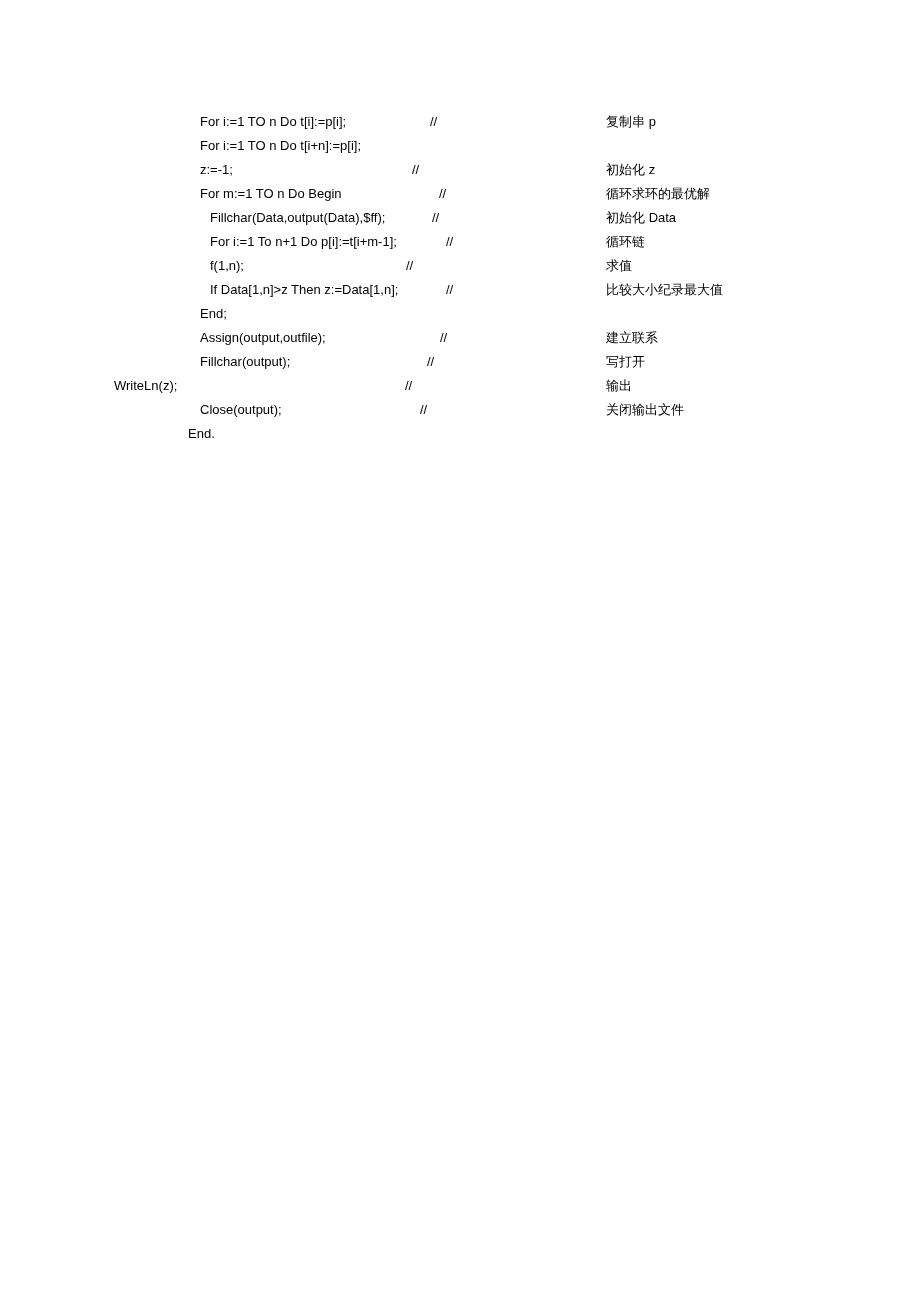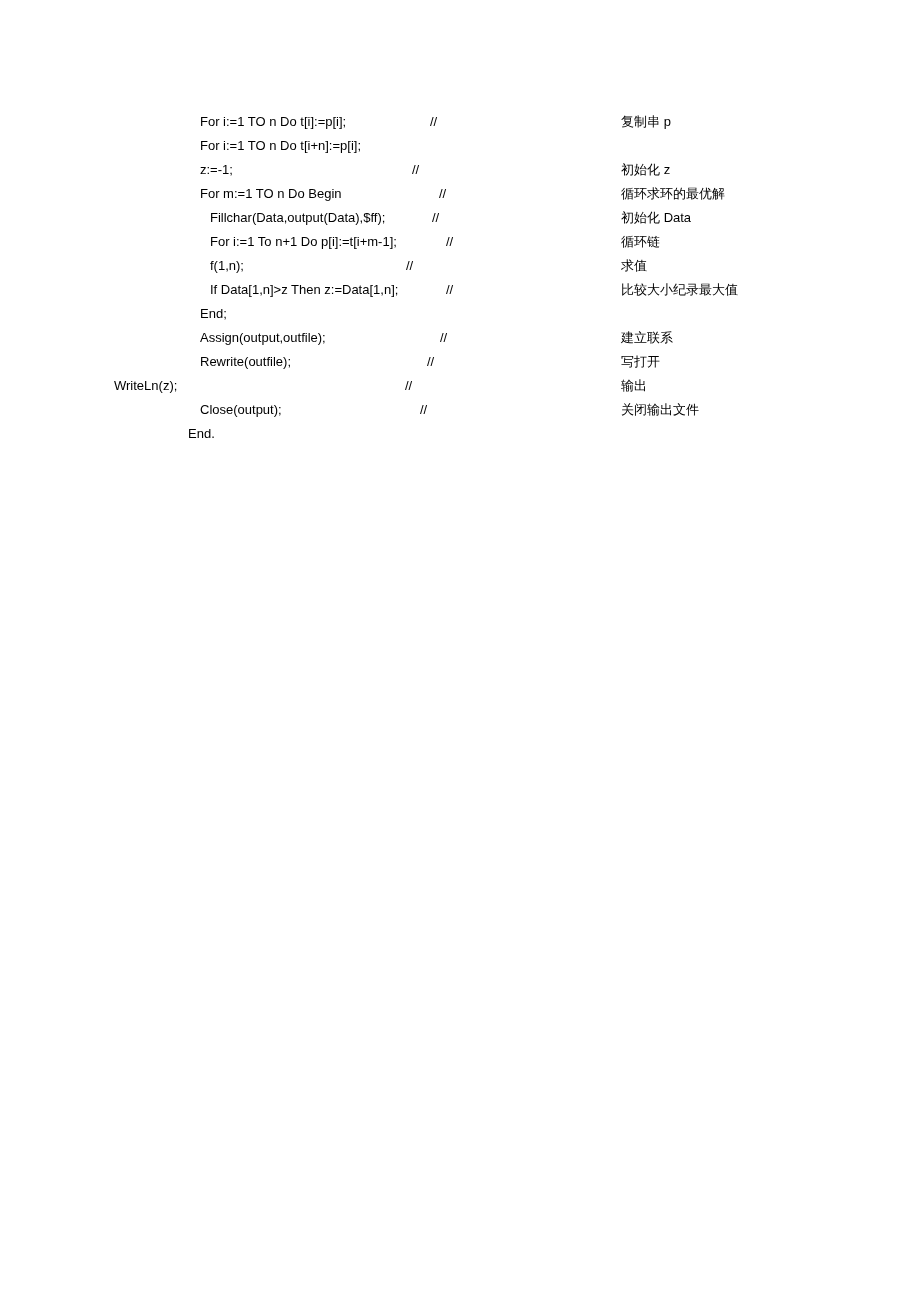--- a/index.html
+++ b/index.html
@@ -3,21 +3,21 @@
 <meta charset="utf-8">
 <style>
 body{margin:0;background:#fff;font-family:Arial,"Microsoft YaHei",sans-serif;font-size:13px;color:#000}
 .page{width:920px;height:1301px;padding:110px 0 0 0;box-sizing:border-box}
 .row{display:flex;line-height:24px;height:24px}
 .code{white-space:pre}
 .c1{padding-left:188px}
 .c2{padding-left:200px}
 .c3{padding-left:210px}
 .c4{padding-left:114px}
-.cmt{position:absolute;left:621px}
+.cmt{position:absolute;left:606px}
 .row{position:relative}
 .sl{position:absolute}
 </style>
 </head>
 <body>
 
 <div class="page">
 <div id="lines">
       <div class="row">
         <span class="code c2">For i:=1 TO n Do t[i]:=p[i];</span>
@@ -59,21 +59,21 @@
       </div>
       <div class="row">
         <span class="code c2">End;</span>
       </div>
       <div class="row">
         <span class="code c2">Assign(output,outfile);</span>
         <span class="sl" style="left: 440px;">//</span>
         <span class="cmt"><span>建立联系</span></span>
       </div>
       <div class="row">
-        <span class="code c2">Rewrite(outfile);</span>
+        <span class="code c2">Fillchar(output);</span>
         <span class="sl" style="left: 427px;">//</span>
         <span class="cmt"><span>写打开</span></span>
       </div>
       <div class="row">
         <span class="code c4">WriteLn(z);</span>
         <span class="sl" style="left: 405px;">//</span>
         <span class="cmt"><span>输出</span></span>
       </div>
       <div class="row">
         <span class="code c2">Close(output);</span>

